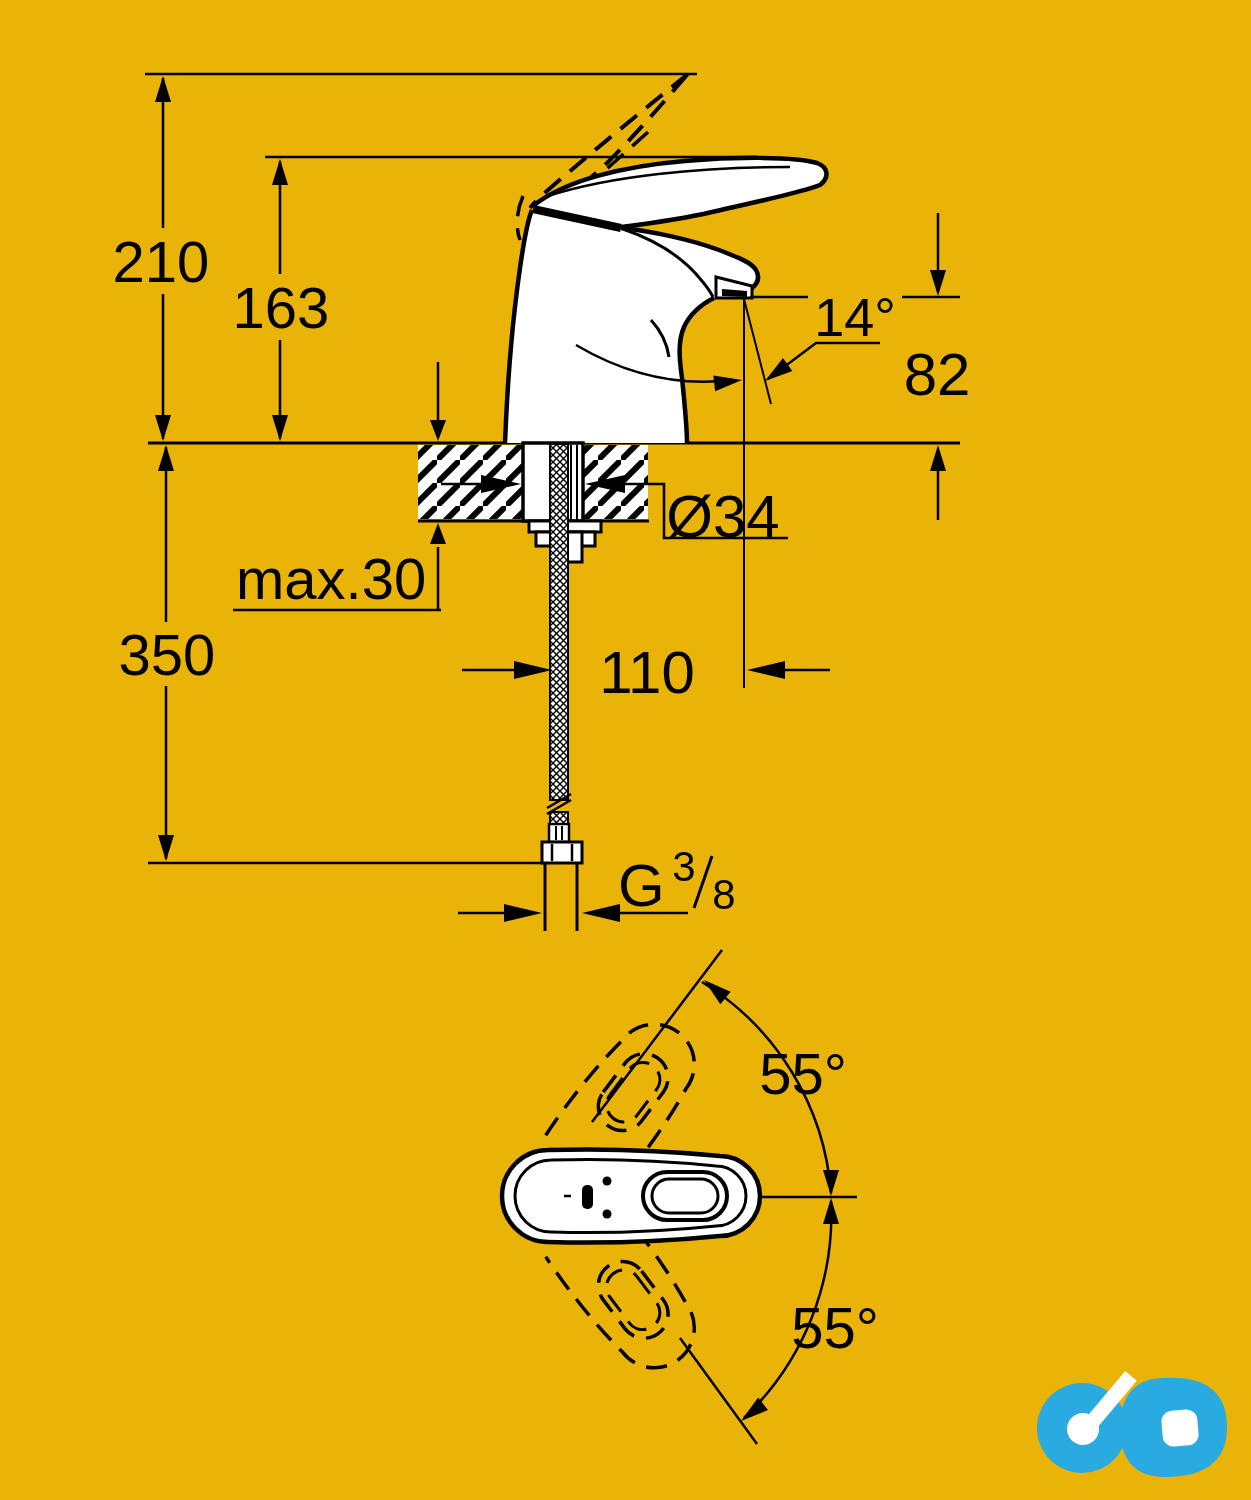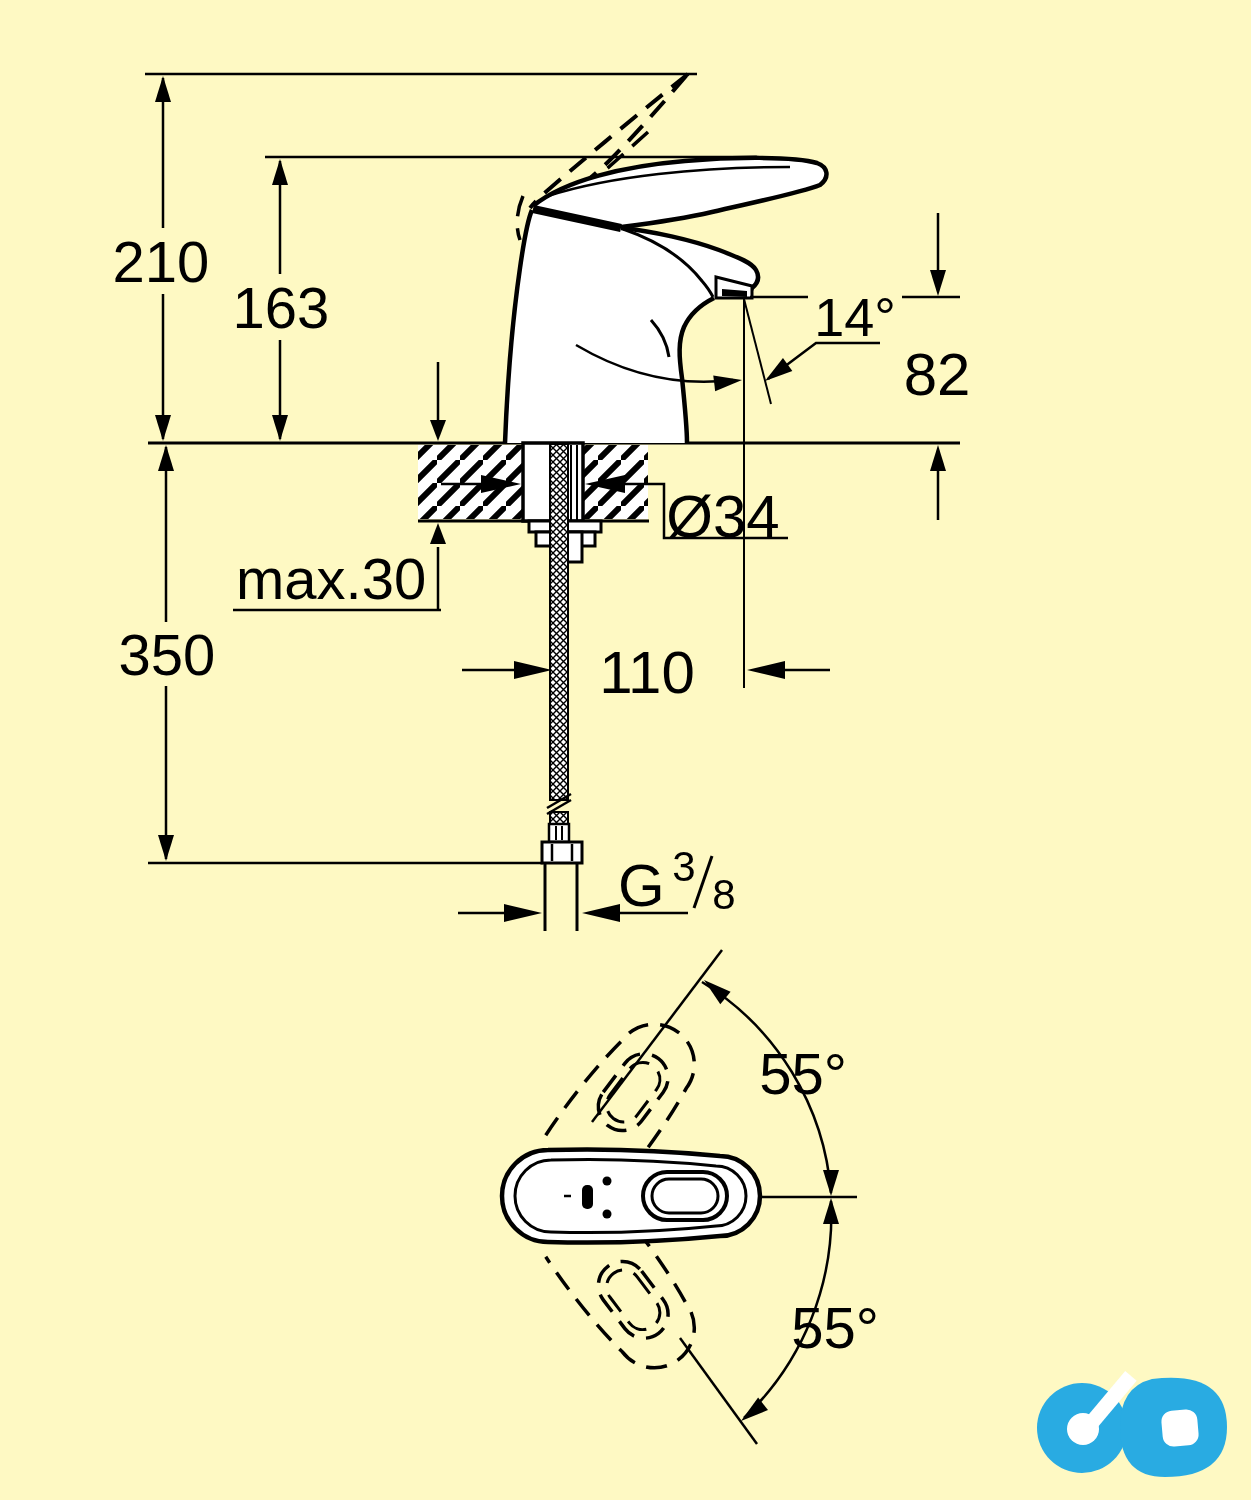--- a/index.html
+++ b/index.html
@@ -1,16 +1,16 @@
 <!DOCTYPE html>
 <html><head>
 <meta charset="utf-8">
 <style>
   html,body{margin:0;padding:0;background:#ffffff;}
-  .stage{position:relative;width:1251px;height:1500px;background:#fef9c3;overflow:hidden;}
+  .stage{position:relative;width:1251px;height:1500px;background:#eab308;overflow:hidden;}
   svg{display:block;}
   text{font-family:"Liberation Sans","DejaVu Sans",sans-serif;fill:#000;}
   .ln{stroke:#000;fill:none;}
   .dash{stroke:#000;fill:none;stroke-dasharray:21 12;}
   .solid-white{fill:#fff;stroke:#000;}
   .arrow{fill:#000;stroke:none;}
 </style>
 </head>
 <body>
 

